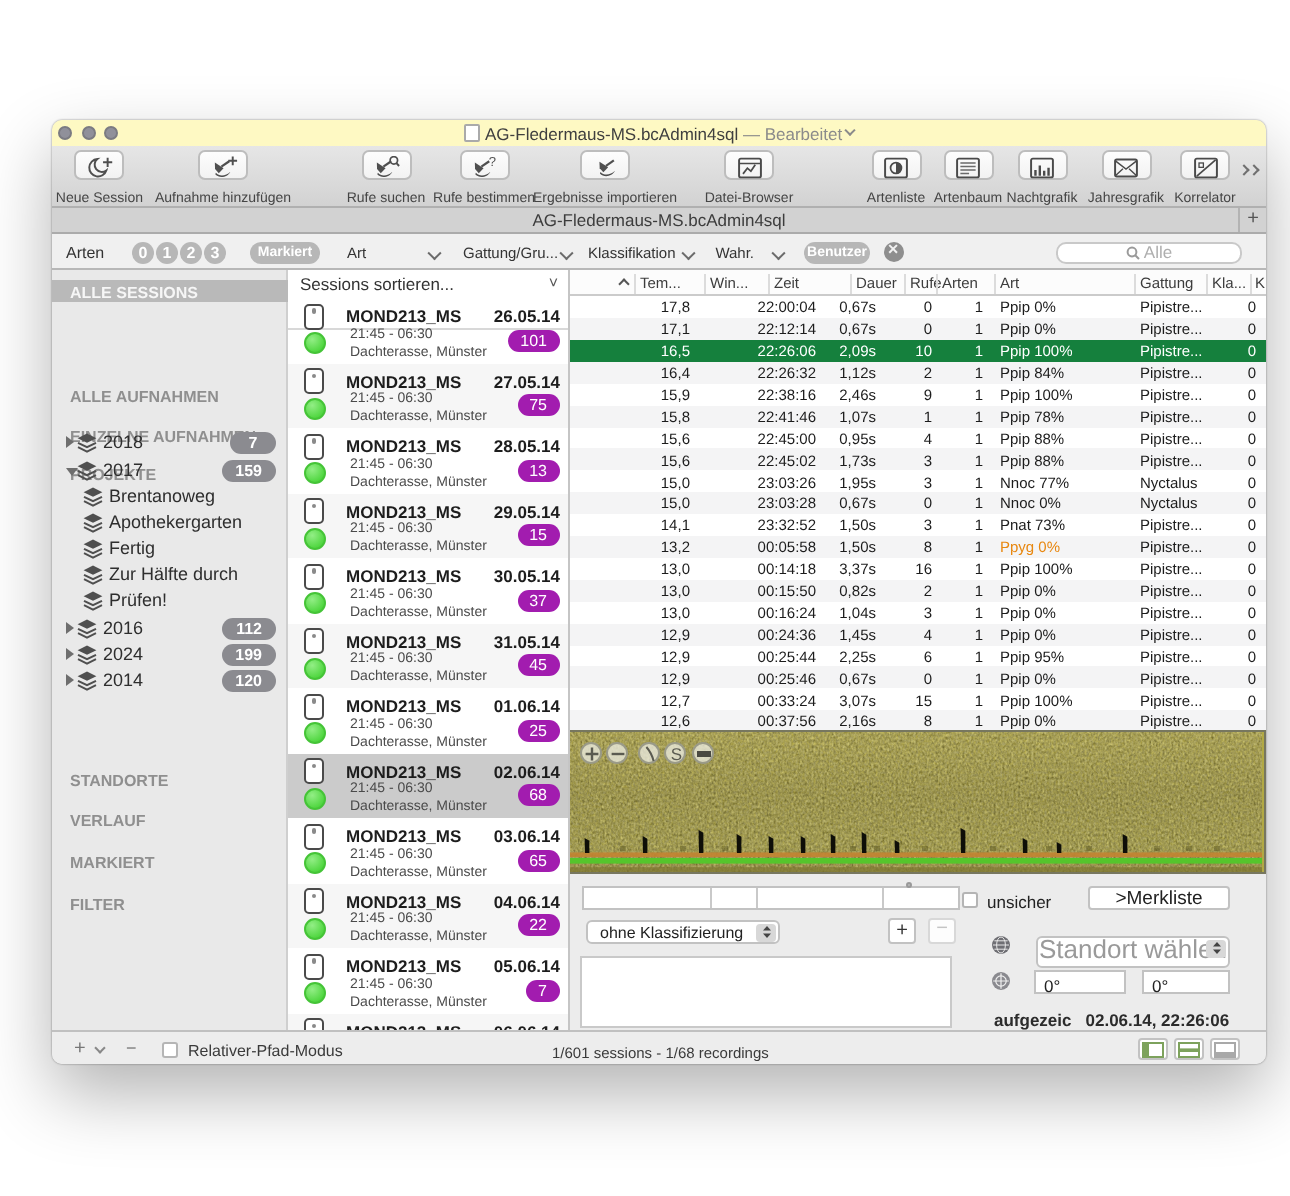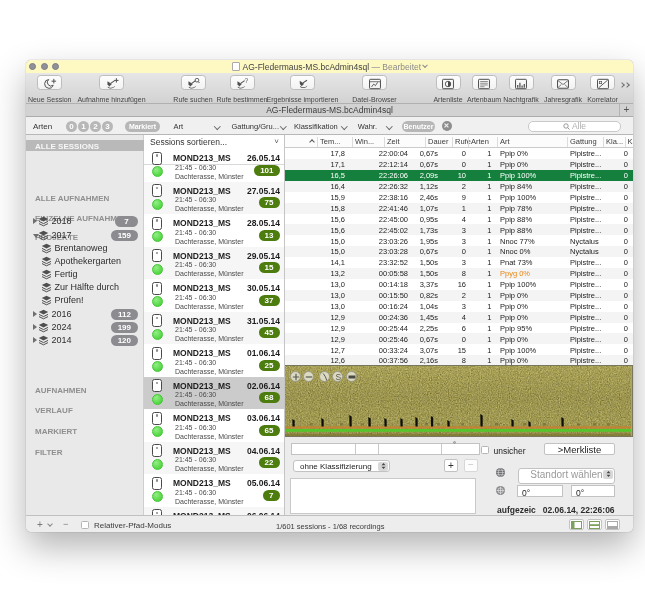--- a/index.html
+++ b/index.html
@@ -62,22 +62,22 @@
 .sess.alt{background:#f6f6f6;}
 .sess.sel{background:#cbcbcb;}
 .sess .dev{position:absolute;left:8px;top:2.5px;width:10px;height:13px;border:1.3px solid #4a4a4a;border-radius:2.5px;background:#fff;}
 .sess .dev i{position:absolute;left:2.9px;top:1.6px;width:2.6px;height:2.6px;border-radius:50%;background:#8a8a8a;}
 .sess .grn{position:absolute;left:7.5px;top:17px;width:11px;height:11px;border-radius:50%;
   background:radial-gradient(circle at 35% 30%,#93ee86,#4fd63f 75%);border:.5px solid #45c437;}
 .sess .nm{position:absolute;left:29px;top:4px;font-size:8.5px;font-weight:bold;color:#1d1d1d;}
 .sess .tm{position:absolute;left:31px;top:14.5px;font-size:7px;color:#4a4a4a;}
 .sess .pl{position:absolute;left:31px;top:23.5px;font-size:7px;color:#4a4a4a;}
 .sess .dt{position:absolute;right:4px;top:4px;font-size:8.5px;font-weight:bold;color:#1d1d1d;}
-.sess .bg{position:absolute;right:4.5px;top:15.5px;height:11px;min-width:14px;border-radius:6px;background:#4d7c0f;
-  color:#fff;font-size:8px;font-weight:bold;text-align:left;padding:0 6px;line-height:11.5px;}
+.sess .bg{position:absolute;right:4.5px;top:15.5px;height:11px;min-width:14px;border-radius:6px;background:#a21caf;
+  color:#fff;font-size:8px;font-weight:normal;text-align:left;padding:0 6px;line-height:11.5px;}
 
 #rightpane{position:absolute;left:259px;top:0;width:348px;height:380px;background:#ececec;}
 #thead{position:absolute;left:0;top:0;width:348px;height:13.2px;background:#fcfcfc;border-bottom:1px solid #cbcbcb;font-size:7.5px;color:#3c3c3c;}
 #thead span{position:absolute;top:1.8px;}
 #thead .sep{position:absolute;top:1.5px;width:1px;height:10px;background:#dcdcdc;}
 #tbody{position:absolute;left:0;top:13.2px;width:348px;height:216.4px;background:#fff;overflow:hidden;}
 .trow{position:absolute;left:0;width:348px;height:10.9px;font-size:7.5px;color:#1c1c1c;white-space:nowrap;}
 .trow.alt{background:#f4f4f5;}
 .trow.sel{background:#15803d;color:#fff;}
 .trow span{position:absolute;top:1.2px;}
@@ -105,21 +105,21 @@
   font-size:8px;padding-left:6px;line-height:11px;}
 .stp{position:absolute;right:1px;top:1px;width:10px;height:9px;background:#d8d8d8;border-radius:2px;}
 .stp svg{display:block;margin:1.5px auto 0;}
 #plusbtn{position:absolute;left:159px;top:21.5px;width:14px;height:13px;background:#fff;border:1px solid #c2c2c2;border-radius:2px;
   text-align:center;line-height:11px;font-size:10px;color:#333;}
 #minusbtn{position:absolute;left:179px;top:21.5px;width:14px;height:13px;background:#fdfdfd;border:1px solid #d8d8d8;border-radius:2px;
   text-align:center;line-height:10px;font-size:10px;color:#c4c4c4;}
 #notes{position:absolute;left:4.5px;top:41px;width:186px;height:36px;background:#fff;border:1px solid #c9c9c9;}
 .globe{position:absolute;width:9px;height:9px;}
 #standdrop{position:absolute;left:233px;top:30.5px;width:97px;height:16px;background:#fff;border:1px solid #c2c2c2;border-radius:3px;
-  font-size:10px;color:#9a9a9a;text-align:center;line-height:11px;}
+  font-size:13px;color:#9a9a9a;text-align:center;line-height:11px;}
 .deg{position:absolute;top:48px;width:46px;height:12px;background:#fff;border:1px solid #c2c2c2;font-size:8.5px;padding:1.5px 0 0 4px;}
 #aufg{position:absolute;left:212px;top:68px;font-size:8.5px;font-weight:bold;color:#2c2c2c;}
 .rdot{position:absolute;width:3px;height:3px;border-radius:50%;background:#b9b9b9;border:.5px solid #999;}
 
 #statusbar{position:absolute;left:0;top:455px;width:607px;height:17px;background:#ededed;border-top:1px solid #c0c0c0;font-size:9px;color:#3a3a3a;}
 #statusbar .gr{color:#777;}
 #relbox{position:absolute;left:55px;top:4.5px;width:8px;height:8px;background:#fff;border:1px solid #b5b5b5;border-radius:1.5px;}
 #rellbl{position:absolute;left:68px;top:5px;font-size:8px;}
 #cnt{position:absolute;left:250px;top:5.5px;font-size:7.5px;color:#3a3a3a;}
 .vbtn{position:absolute;top:2.5px;width:15.3px;height:11.3px;background:#fff;border:1px solid #c2c2c2;border-radius:2px;}
@@ -225,21 +225,21 @@
         </svg>Alle</span>
   </div>
   <div id="content">
     <div id="sidebar">
         <div id="sband">
           <span>ALLE SESSIONS</span>
         </div>
         <div class="shead" style="top:26.5px">ALLE AUFNAHMEN</div>
         <div class="shead" style="top:46.5px">EINZELNE AUFNAHMEN</div>
         <div class="shead" style="top:65.5px">PROJEKTE</div>
-        <div class="shead" style="top:218.5px">AUFNAHMEN</div>
+        <div class="shead" style="top:218.5px">STANDORTE</div>
         <div class="shead" style="top:238.5px">VERLAUF</div>
         <div class="shead" style="top:259.5px">MARKIERT</div>
         <div class="shead" style="top:280.5px">FILTER</div>
         <div class="srow" style="top:80px">
           <span class="tri closed"></span>
           <span class="lyr"><svg width="11" height="11" viewBox="0 0 11 11">
               <path d="M5.5,0.8 L10.2,3.1 5.5,5.4 0.8,3.1 Z" fill="#4f4f4f"></path>
               <path d="M1,5.4 L5.5,7.6 10,5.4 M1,7.6 L5.5,9.8 10,7.6" fill="none" stroke="#4f4f4f" stroke-width="1"></path>
             </svg></span>
           <span class="txt">2018</span>

